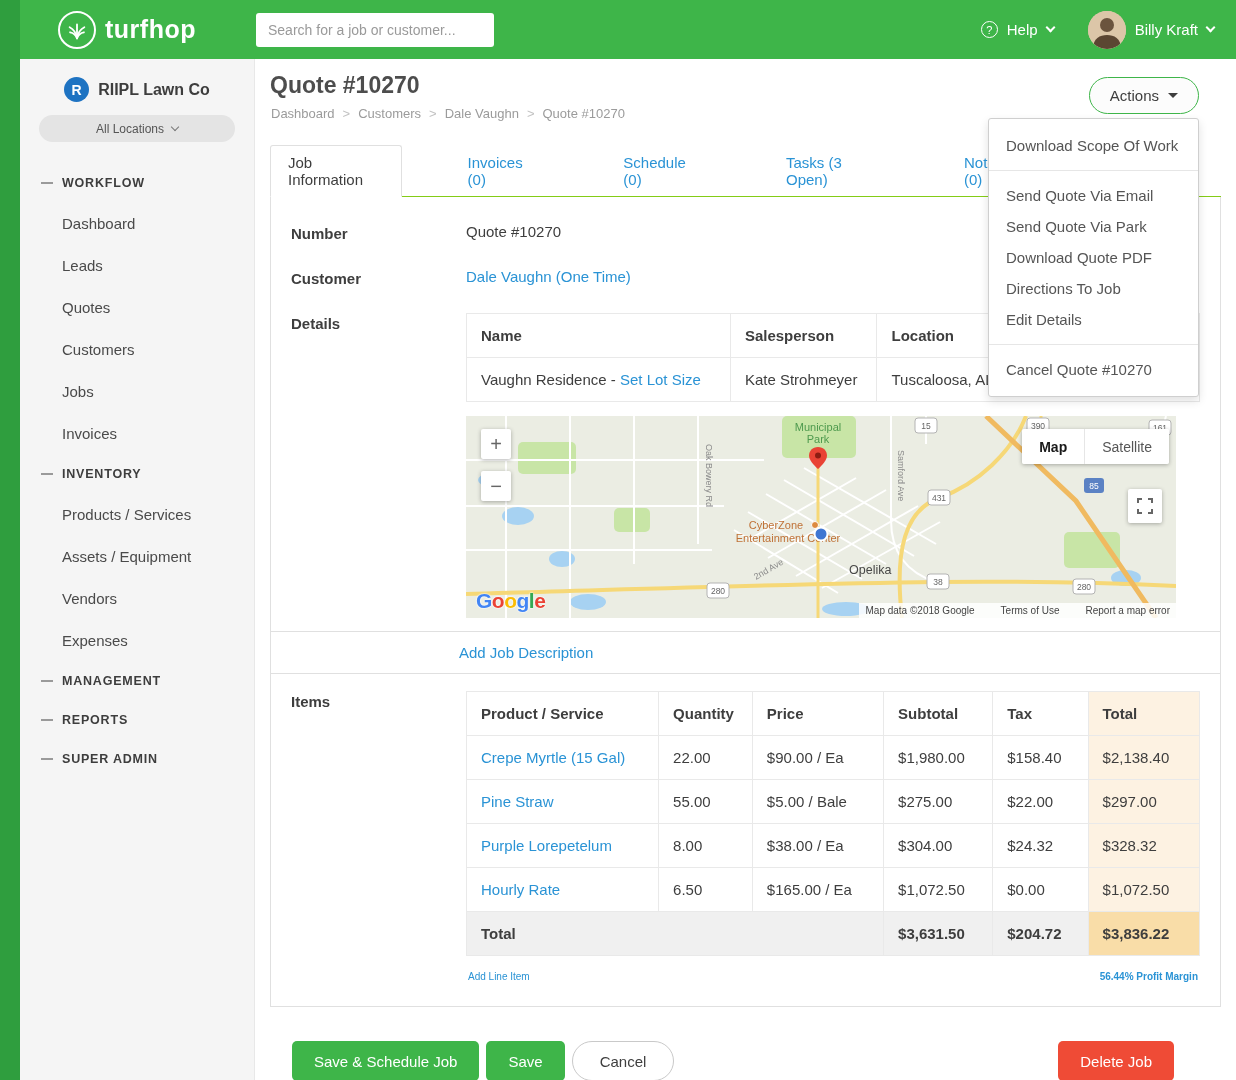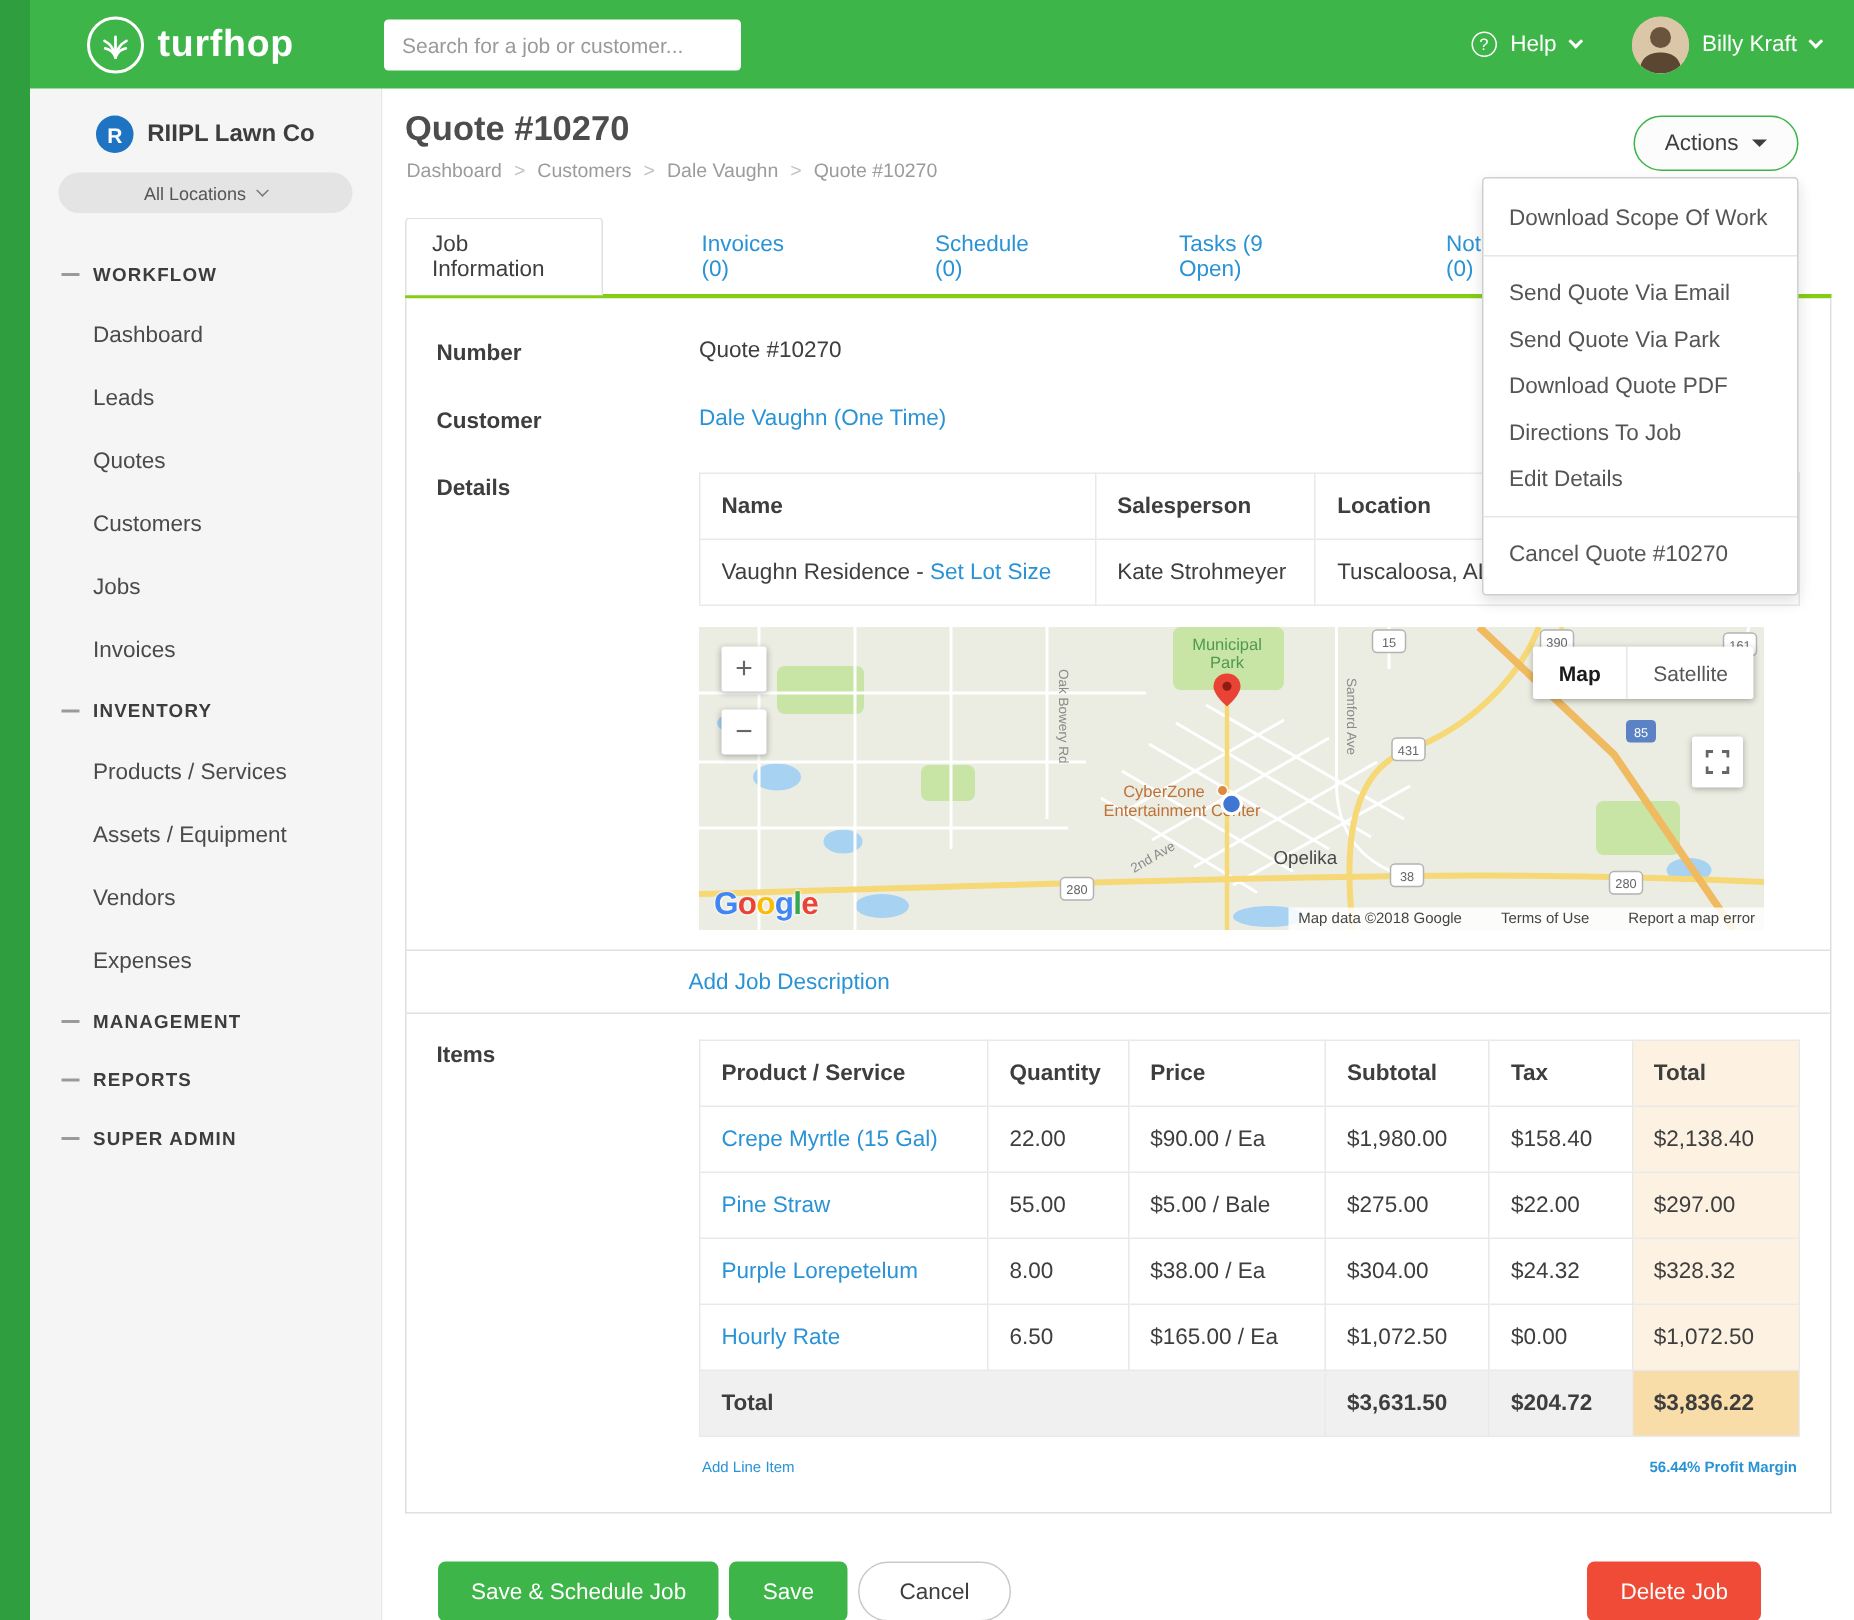--- a/index.html
+++ b/index.html
@@ -40,21 +40,21 @@
   .breadcrumb a { color:#9b9b9b; }
   .crumb-sep { color:#c2c2c2; }
   .actions-btn { position:absolute; top:18px; right:37px; height:37px; padding:0 20px; border:1px solid #3eb549; border-radius:19px; background:#fcfcfc; font-size:15px; color:#3e3e3e; display:flex; align-items:center; gap:9px; cursor:pointer; font-family:inherit; }
   .caret-down { width:0; height:0; border-left:5px solid transparent; border-right:5px solid transparent; border-top:5px solid #3e3e3e; }
   .actions-dropdown { position:absolute; top:59px; right:37px; width:211px; background:#fff; border:1px solid #cfcfcf; border-radius:3px; box-shadow:0 4px 10px rgba(0,0,0,.12); z-index:60; padding:11px 0; }
   .menu-item { padding:7px 17px; font-size:15px; color:#555; cursor:pointer; white-space:nowrap; }
   .menu-divider { height:1px; background:#e6e6e6; margin:9px 0; }
 
   
   .content { margin:24px 15px 0; }
-  .tabs { display:flex; align-items:center; border-bottom:3px solid #84cc16;gap:48px; }
+  .tabs { display:flex; align-items:center; border-bottom:1px solid #84cc16;gap:48px; }
   .tab { padding:8px 17px; font-size:15px; color:#2a93d5; cursor:pointer; border:1px solid transparent; margin-bottom:-1px; }
   .tab.active { background:#fff; border:1px solid #e0e0e0; border-bottom:1px solid #fff; border-radius:3px 3px 0 0; color:#3e3e3e; }
   .panel { border:1px solid #e0e0e0; border-top:none; background:#fff; }
   .panel-top { padding:26px 20px 13px; }
   .field-row { display:flex; margin-bottom:26px; }
   .field-row:last-child { margin-bottom:0; }
   .field-label { width:175px; flex-shrink:0; font-weight:bold; font-size:15px; color:#3e3e3e; padding-top:2px; }
   .field-value { flex:1; font-size:15px; color:#3e3e3e; }
   a.link { color:#2a93d5; cursor:pointer; }
 
@@ -202,21 +202,21 @@
     <div class="menu-item">Edit Details</div>
     <div class="menu-divider"></div>
     <div class="menu-item">Cancel Quote #10270</div>
   </div>
 
   <div class="content">
     <div class="tabs">
       <div class="tab active">Job Information</div>
       <div class="tab">Invoices (0)</div>
       <div class="tab">Schedule (0)</div>
-      <div class="tab">Tasks (9 Open)</div>
+      <div class="tab">Tasks (3 Open)</div>
       <div class="tab">Notes (0)</div>
       <div class="tab">Attachments (0)</div>
     </div>
 
     <div class="panel">
       <div class="panel-top">
 
         <div class="field-row">
           <div class="field-label">Number</div>
           <div class="field-value">Quote #10270</div>

